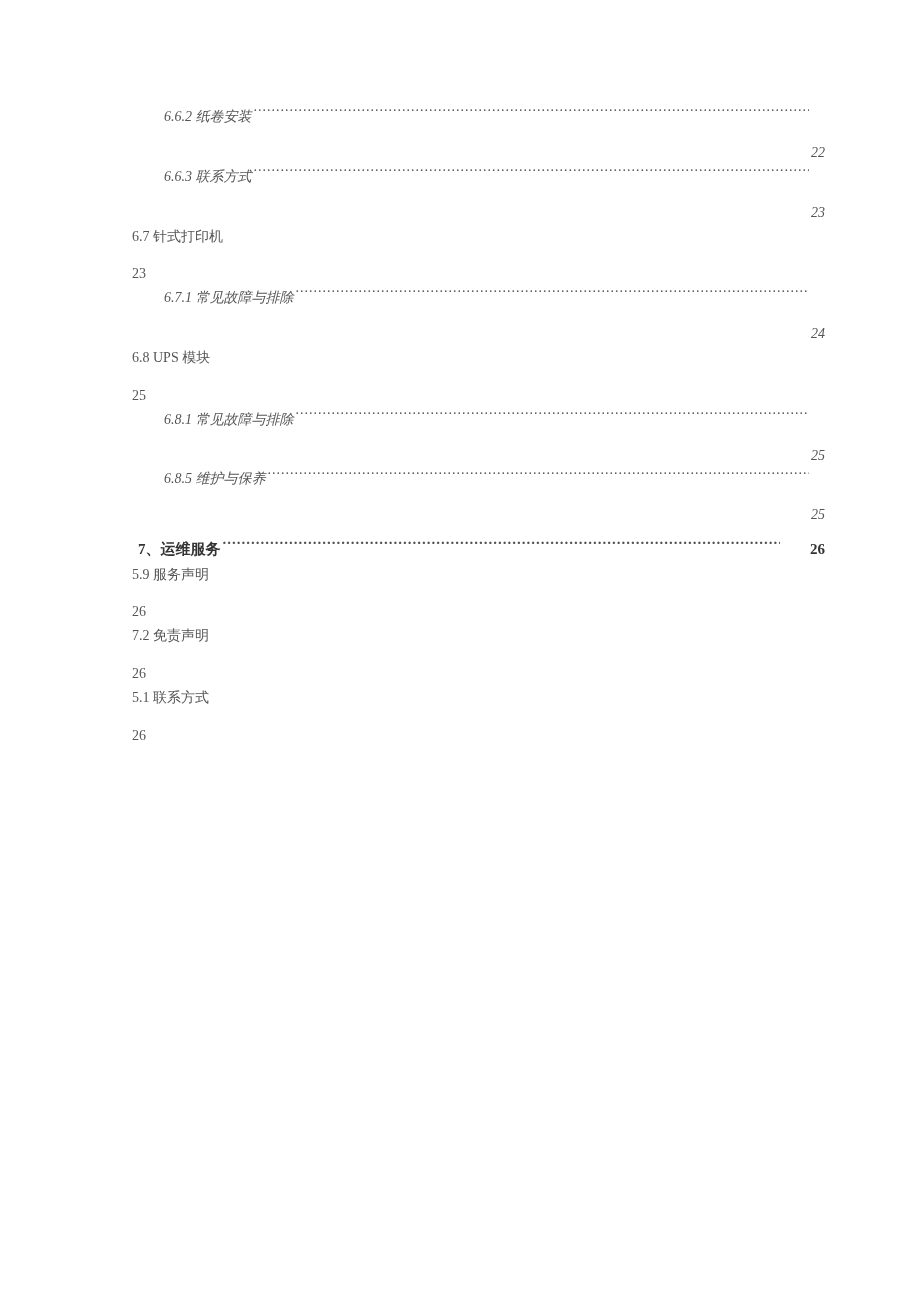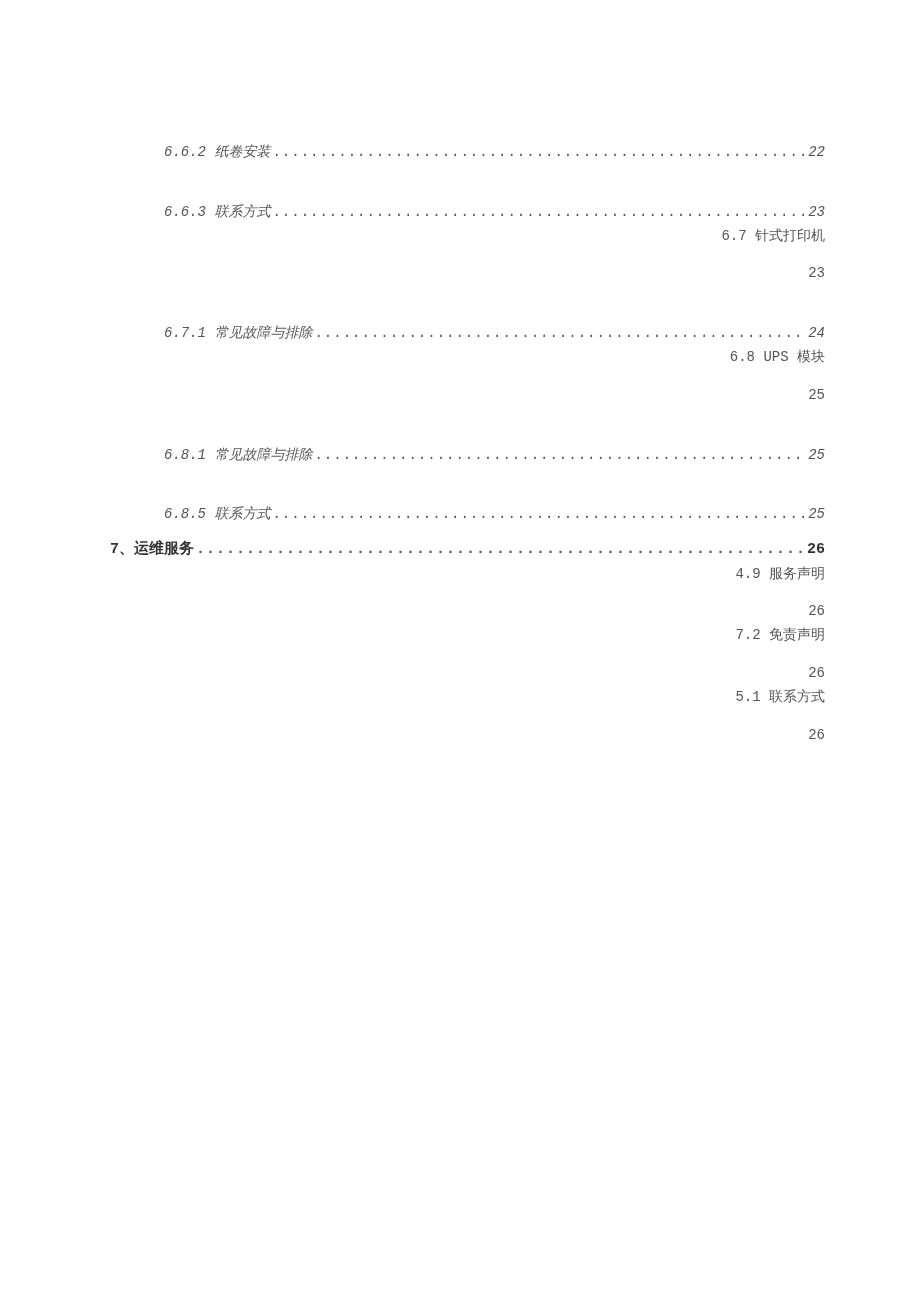--- a/index.html
+++ b/index.html
@@ -9,25 +9,24 @@
       background: #ffffff;
       font-family: "SimSun", "宋体", serif;
       color: #555;
       padding: 105px 95px 0 100px;
     }
     .toc-container {
       width: 100%;
     }
     .toc-entry {
       display: flex;
-      align-items: flex-end;
+      align-items: flex-start;
       font-size: 14px;
       line-height: 1.7;
       white-space: nowrap;
-      font-family: Liberation Mono, monospace;
     }
     .toc-entry.level-2 {
       padding-left: 32px;
       flex-direction: column;
     }
     .toc-entry.level-3 {
       padding-left: 64px;
       font-style: italic;
     }
     .toc-entry.level-1 {
@@ -52,21 +51,21 @@
       position: absolute;
       left: 0;
       bottom: 0;
       letter-spacing: 1px;
       font-style: normal;
       color: #555;
     }
     .toc-page {
       flex: 0 0 auto;
     }
-    .level-1 .toc-page, .level-1 .toc-label { font-style: normal; }
+    .level-1 .toc-page, .level-1 .toc-label { font-style: normal; margin-left: 28px; }
     .level-3 .toc-page { font-style: italic; margin-top: 36px; }
   </style>
 </head>
 <body>
 
 <div class="toc-container">
     <div class="toc-entry level-3">
       <span class="toc-label">6.6.2 纸卷安装</span>
       <span class="toc-dots"></span>
       <span class="toc-page">22</span>
@@ -90,31 +89,31 @@
       <span class="toc-label">6.8  UPS 模块</span>
       <span class="toc-dots"></span>
       <span class="toc-page">25</span>
     </div>
     <div class="toc-entry level-3">
       <span class="toc-label">6.8.1  常见故障与排除</span>
       <span class="toc-dots"></span>
       <span class="toc-page">25</span>
     </div>
     <div class="toc-entry level-3">
-      <span class="toc-label">6.8.5 联系方式</span>
+      <span class="toc-label">6.8.5 维护与保养</span>
       <span class="toc-dots"></span>
       <span class="toc-page">25</span>
     </div>
     <div class="toc-entry level-1">
       <span class="toc-label">7、运维服务</span>
       <span class="toc-dots"></span>
       <span class="toc-page">26</span>
     </div>
     <div class="toc-entry level-2">
-      <span class="toc-label">4.9 服务声明</span>
+      <span class="toc-label">5.9 服务声明</span>
       <span class="toc-dots"></span>
       <span class="toc-page">26</span>
     </div>
     <div class="toc-entry level-2">
       <span class="toc-label">7.2 免责声明</span>
       <span class="toc-dots"></span>
       <span class="toc-page">26</span>
     </div>
     <div class="toc-entry level-2">
       <span class="toc-label">5.1 联系方式</span>

